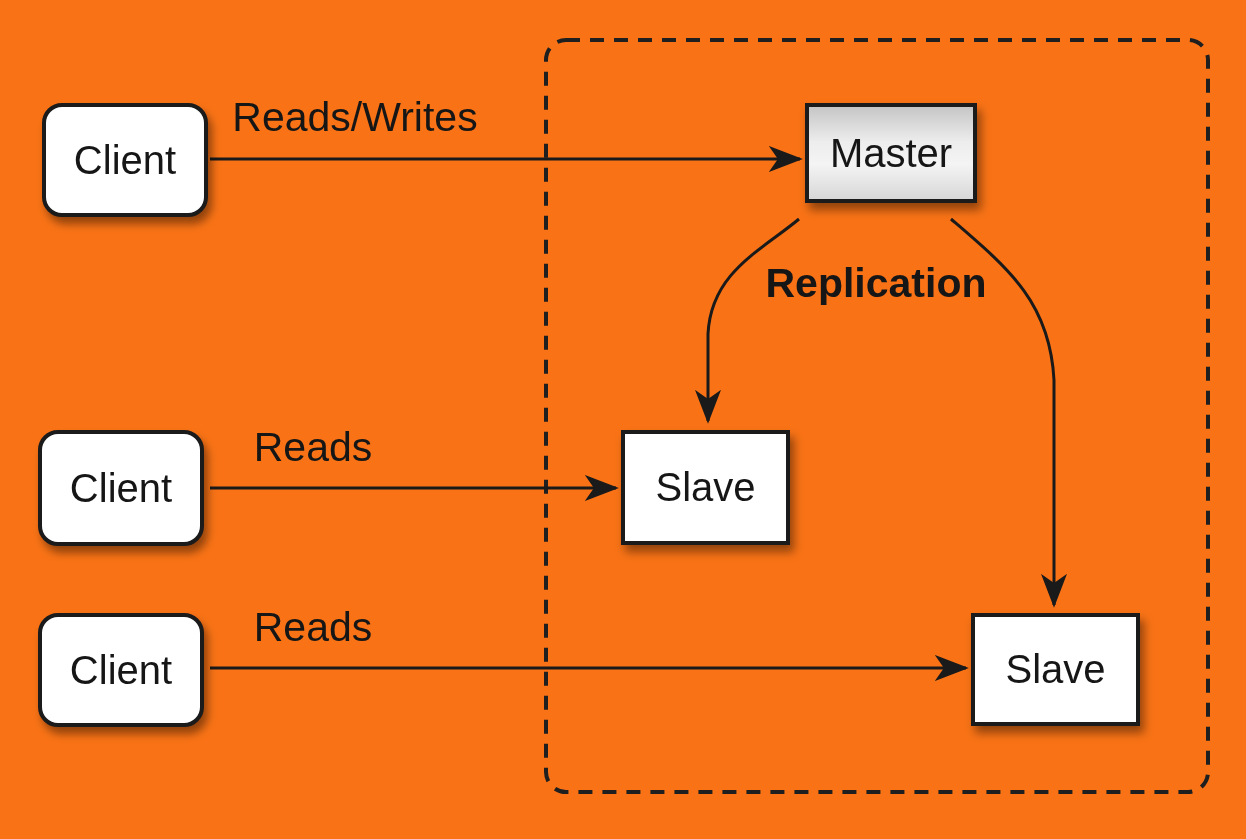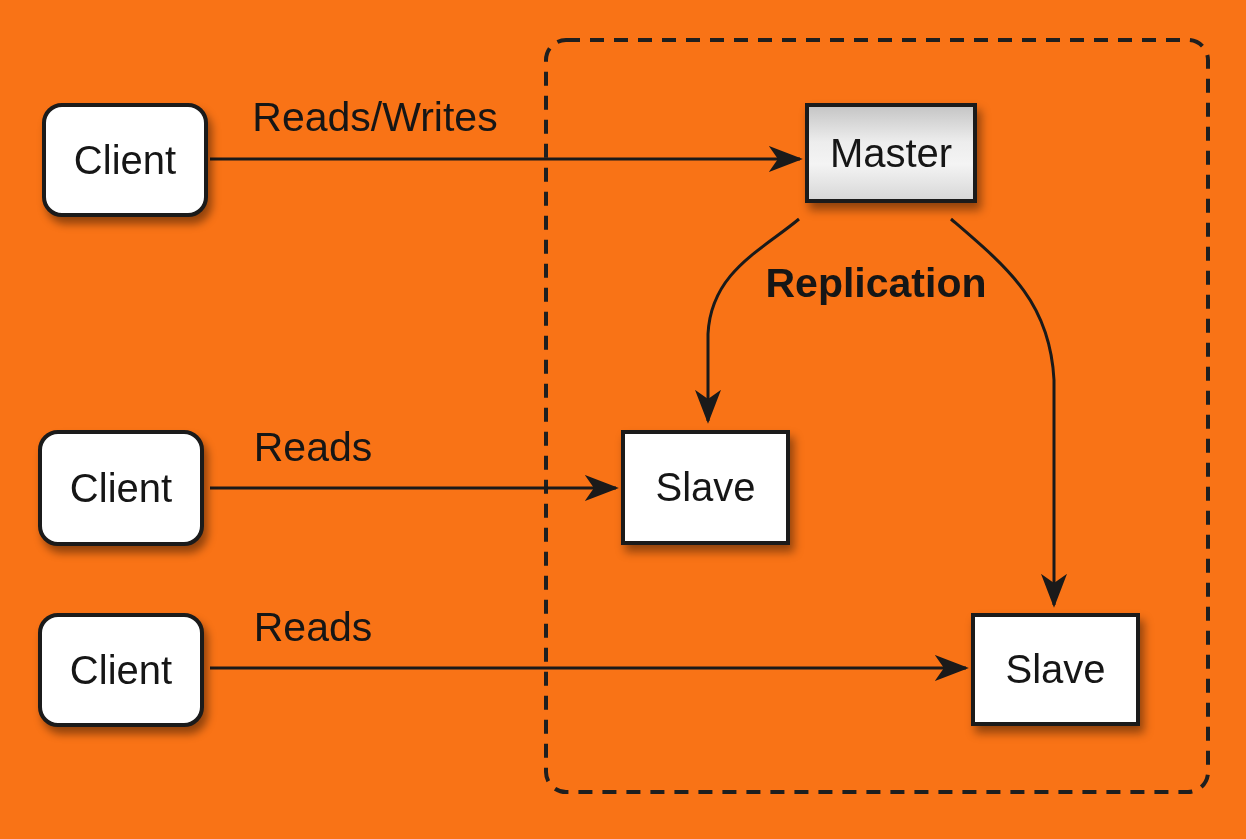--- a/index.html
+++ b/index.html
@@ -56,21 +56,21 @@
     white-space: nowrap;
   }
   
   #client1 { left: 42px;  top: 103px; width: 166px; height: 114px; }
   #client2 { left: 38px;  top: 430px; width: 166px; height: 116px; }
   #client3 { left: 38px;  top: 613px; width: 166px; height: 114px; }
   #master  { left: 805px; top: 103px; width: 172px; height: 100px; }
   #slave1  { left: 621px; top: 430px; width: 169px; height: 115px; }
   #slave2  { left: 971px; top: 613px; width: 169px; height: 113px; }
   
-  #lbl-reads-writes { left: 375px; top: 97px;  }
+  #lbl-reads-writes { left: 355px; top: 97px;  }
   #lbl-reads-top    { left: 313px; top: 427px; }
   #lbl-reads-bottom { left: 313px; top: 607px; }
   #lbl-replication  { left: 876px; top: 263px; font-weight: bold; }
 </style>
 </head>
 <body>
 
 <div class="stage">
 
   <svg class="wires" width="1246" height="839" viewBox="0 0 1246 839">

